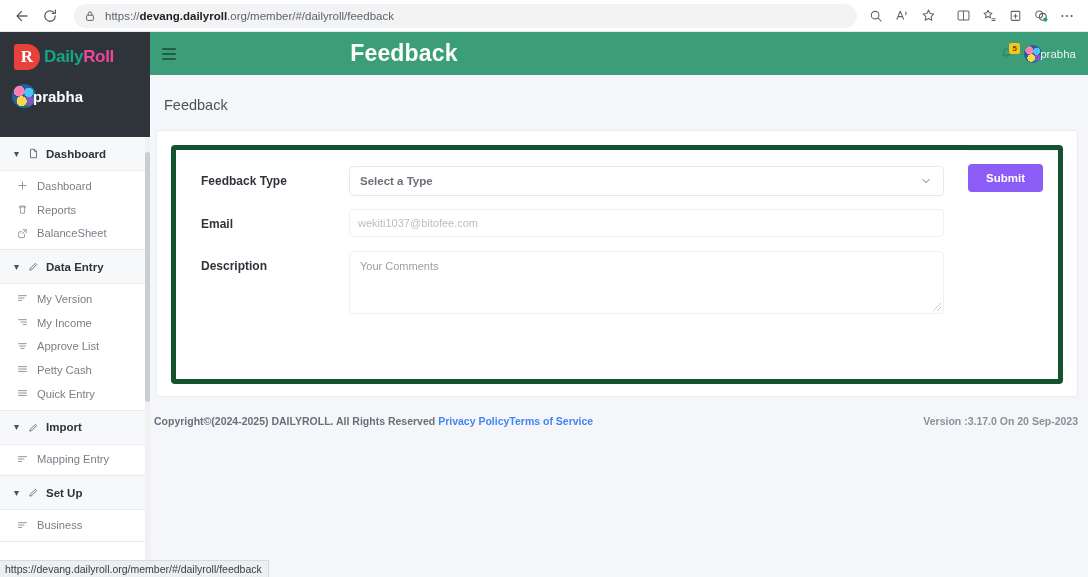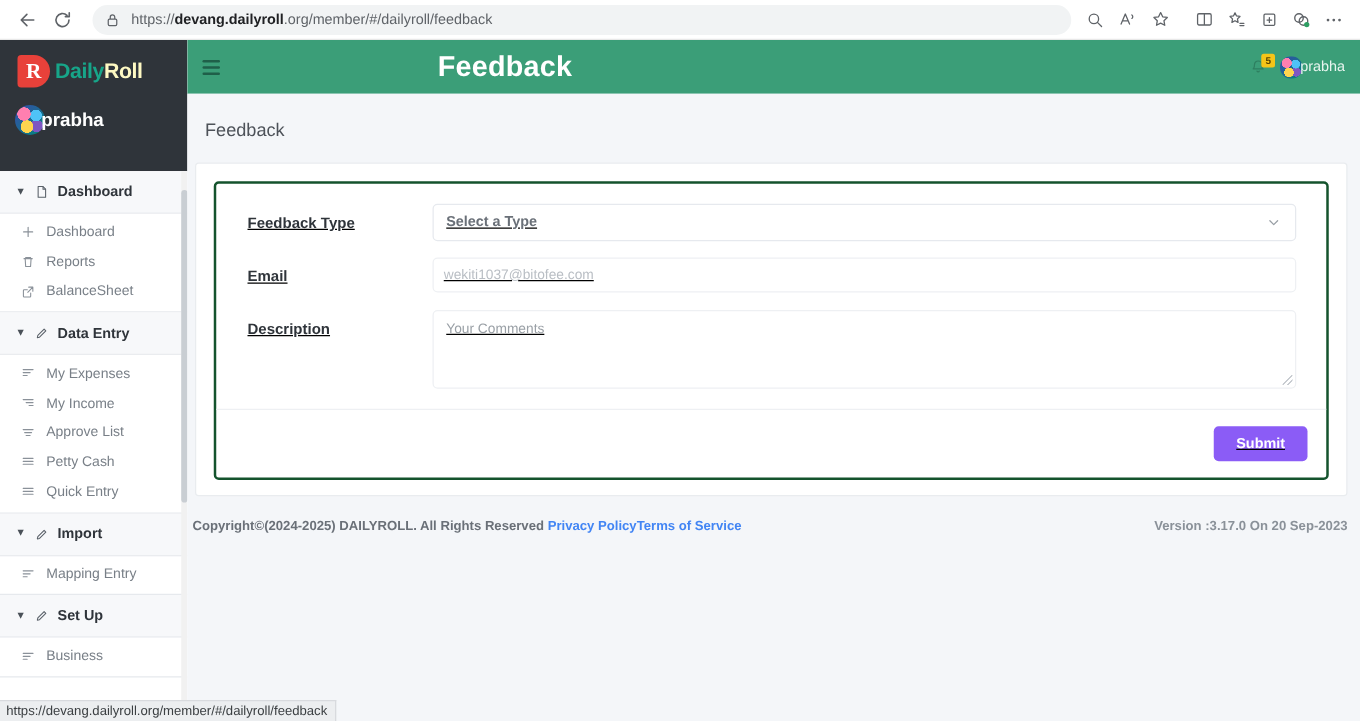--- a/index.html
+++ b/index.html
@@ -67,21 +67,21 @@
     width: 26px; height: 26px;
     background: #e8413a;
     border-radius: 3px 13px 13px 3px;
     display: flex; align-items: center; justify-content: center;
     color: #ffffff; font-weight: 700; font-size: 17px;
     font-family: "Liberation Serif", serif;
     margin-right: 4px;
   }
   .logo-text { font-size: 17px; font-weight: 700; letter-spacing: -0.3px; }
   .logo-text .d { color: #17a589; }
-  .logo-text .r { color: #fef9c3; }
+  .logo-text .r { color: #ec4899; }
   .profile-wrap { display: flex; align-items: center; padding: 14px 0 0 12px; }
   .avatar {
     width: 24px; height: 24px; border-radius: 50%;
     background:
       radial-gradient(circle at 30% 30%, #ff7fb0 0 22%, transparent 23%),
       radial-gradient(circle at 70% 35%, #4fc3f7 0 20%, transparent 21%),
       radial-gradient(circle at 40% 72%, #ffd54f 0 22%, transparent 23%),
       radial-gradient(circle at 72% 70%, #7e57c2 0 20%, transparent 21%),
       linear-gradient(135deg, #3949ab, #00897b);
     flex: 0 0 auto;
@@ -181,25 +181,25 @@
   }
   .outer-card {
     margin: 17px 10px 0 6px;
     background: #ffffff;
     border: 1px solid #e9ecef;
     border-radius: 3px;
     height: 267px;
     padding: 14px;
   }
   .inner-card {
-    border: 2px solid #14532d;
+    border: 5px solid #14532d;
     border-radius: 4px;
     height: 239px;
     background: #ffffff;
-    display: flex; flex-direction: column; text-decoration: underline;
+    display: flex; flex-direction: row;
   }
   .form-body { padding: 16px 0 0 0; flex: 1 1 auto; }
   .form-row { display: flex; align-items: flex-start; padding: 0 24px 0 25px; }
   .f-label {
     width: 148px; flex: 0 0 148px;
     font-size: 12px; font-weight: 700; color: #2f343a;
     padding-top: 8px;
   }
   .f-ctrl { flex: 1 1 auto; }
 
@@ -430,21 +430,21 @@
           </span>
           <span class="gtitle">Data Entry</span>
         </div>
         <div class="sb-list">
           <div class="sb-item">
             <span class="iicon">
               <svg width="11" height="11" viewBox="0 0 14 14" fill="none" stroke="currentColor" stroke-width="1.2">
                   <path d="M2 3.4h10M2 6.4h7M2 9.4h4" stroke-linecap="round"></path>
                 </svg>
             </span>
-            <span>My Expenses</span>
+            <span>My Version</span>
           </div>
           <div class="sb-item">
             <span class="iicon">
               <svg width="11" height="11" viewBox="0 0 14 14" fill="none" stroke="currentColor" stroke-width="1.2">
                   <path d="M2 3.4h10M5 6.4h7M8 9.4h4" stroke-linecap="round"></path>
                 </svg>
             </span>
             <span>My Income</span>
           </div>
           <div class="sb-item">

